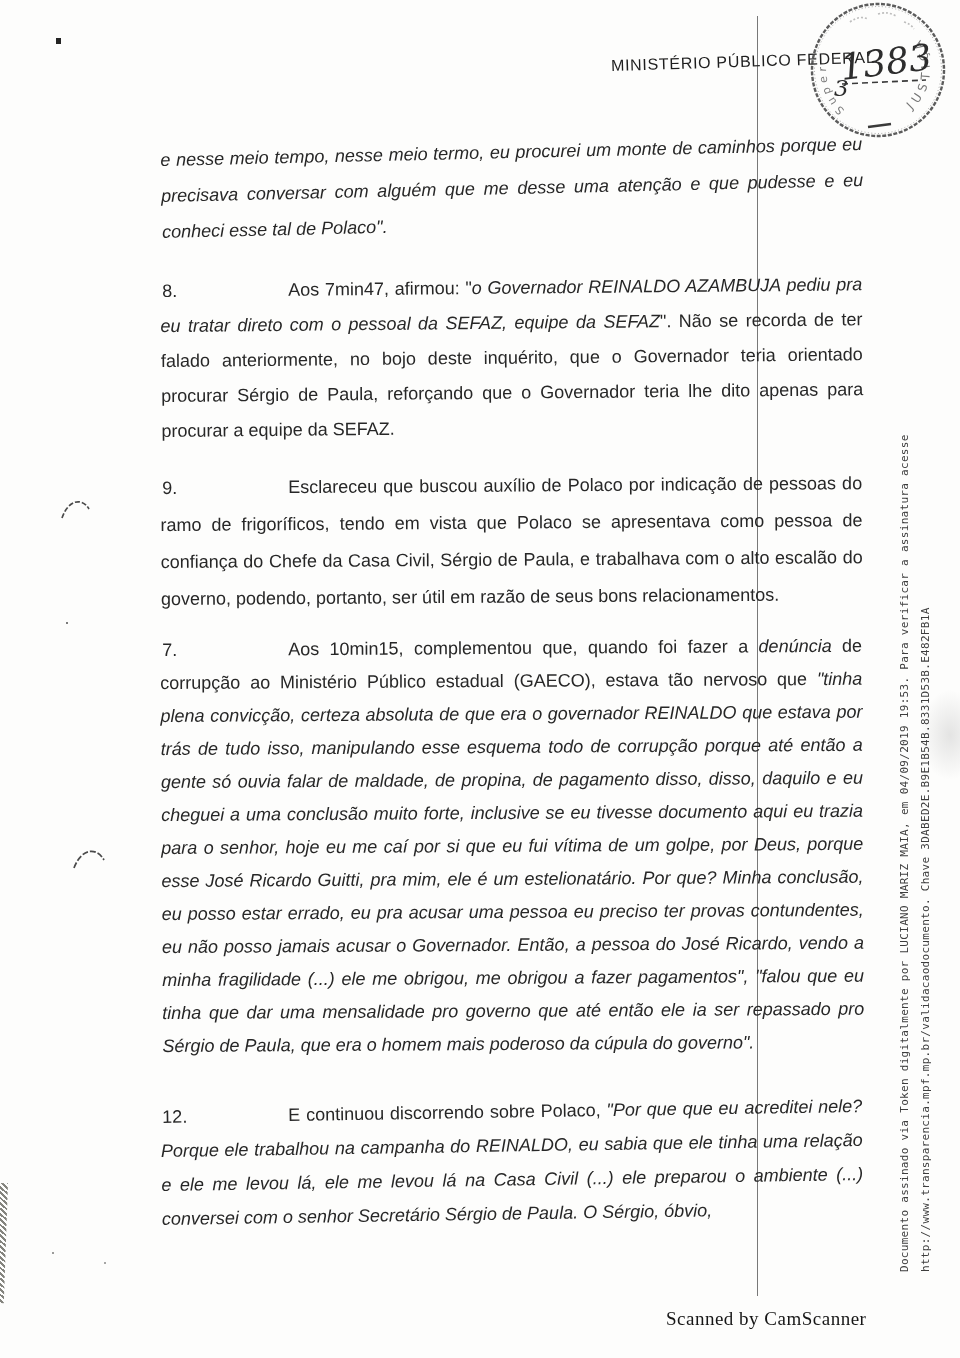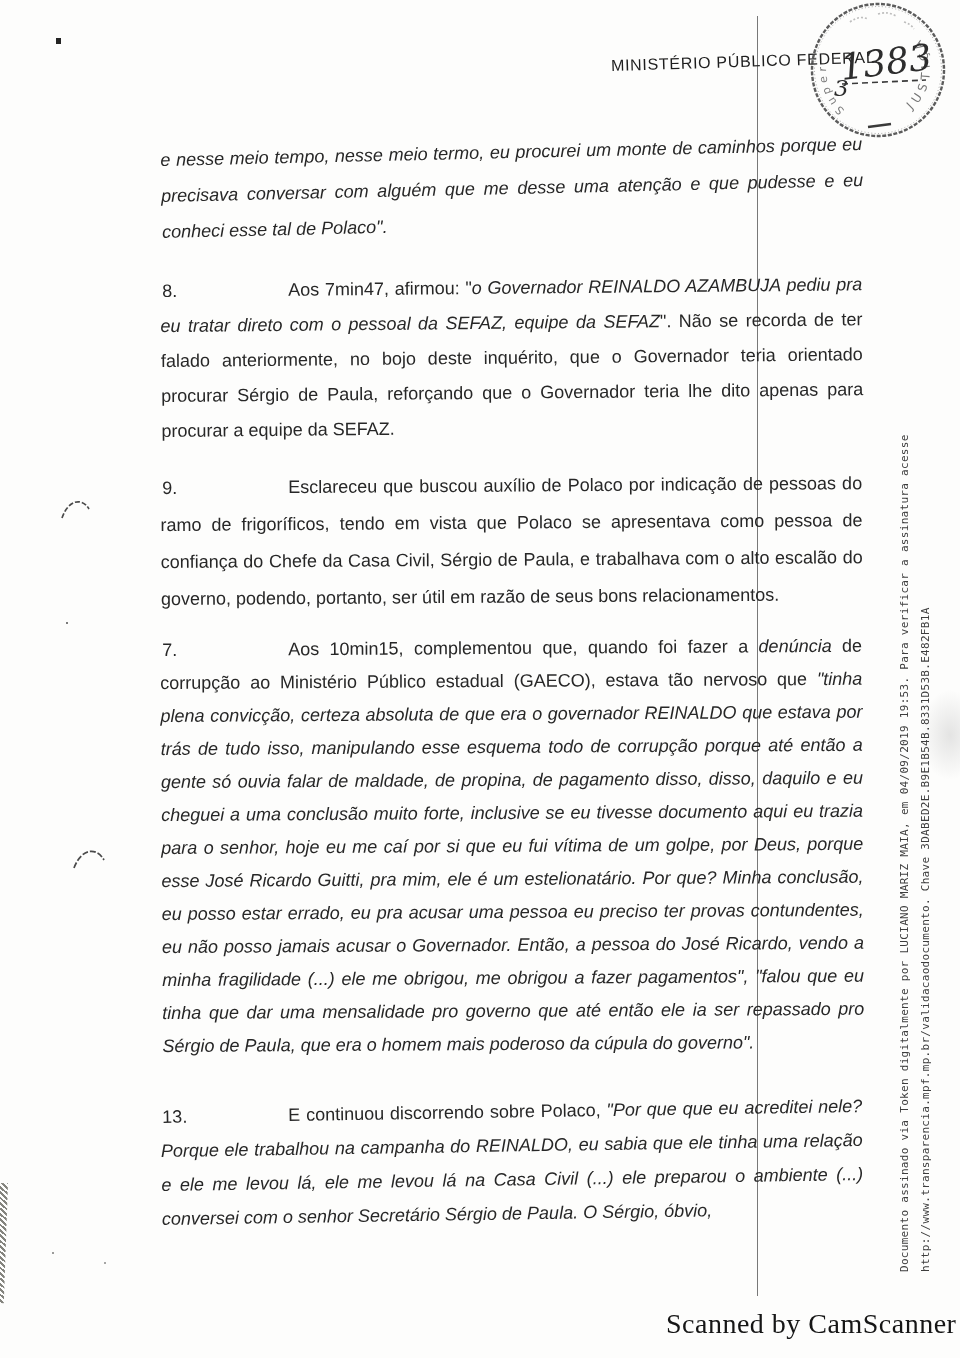--- a/index.html
+++ b/index.html
@@ -38,21 +38,21 @@
   .sidebar{
     position:absolute;left:894px;top:1272px;width:884px;height:46px;
     transform:rotate(-90deg);transform-origin:0 0;
     font-family:"DejaVu Sans Mono",monospace;font-size:11px;line-height:21px;
     color:#3d3d3d;white-space:nowrap;letter-spacing:.3px;
   }
 
   
   .footer{
     position:absolute;left:666px;top:1308px;
-    font-family:"Liberation Serif",serif;font-size:28px;color:#161616;
+    font-family:"Liberation Serif",serif;font-size:19px;color:#161616;
     letter-spacing:.5px;white-space:nowrap;
   }
 
   
   .stamp{position:absolute;left:792px;top:0;}
   .stamp .arc-text{font-family:"DejaVu Sans",sans-serif;fill:#5d5d5d;}
   .stamp .hand{font-family:"DejaVu Serif",serif;font-style:italic;fill:#2d2d2d;}
 
   
   .mark{position:absolute;}
@@ -88,21 +88,21 @@
       </div>
       <div class="para numbered" style="top: 470px; line-height: 37px; transform: rotate(-0.4deg);">
         <span class="para-num">9.</span>
         <span class="para-text"><span>Esclareceu que buscou auxílio de Polaco por indicação de pessoas do ramo de frigoríficos, tendo em vista que Polaco se apresentava como pessoa de confiança do Chefe da Casa Civil, Sérgio de Paula, e trabalhava com o alto escalão do governo, podendo, portanto, ser útil em razão de seus bons relacionamentos.</span></span>
       </div>
       <div class="para numbered" style="top: 634px; line-height: 33px; transform: rotate(-0.35deg);">
         <span class="para-num">7.</span>
         <span class="para-text"><span>Aos 10min15, complementou que, quando foi fazer a </span><span class="it">denúncia</span><span> de corrupção ao Ministério Público estadual (GAECO), estava tão nervoso que </span><span class="it">"tinha plena convicção, certeza absoluta de que era o governador REINALDO que estava por trás de tudo isso, manipulando esse esquema todo de corrupção porque até então a gente só ouvia falar de maldade, de propina, de pagamento disso, disso, daquilo e eu cheguei a uma conclusão muito forte, inclusive se eu tivesse documento aqui eu trazia para o senhor, hoje eu me caí por si que eu fui vítima de um golpe, por Deus, porque esse José Ricardo Guitti, pra mim, ele é um estelionatário. Por que? Minha conclusão, eu posso estar errado, eu pra acusar uma pessoa eu preciso ter provas contundentes, eu não posso jamais acusar o Governador. Então, a pessoa do José Ricardo, vendo a minha fragilidade (...) ele me obrigou, me obrigou a fazer pagamentos", "falou que eu tinha que dar uma mensalidade pro governo que até então ele ia ser repassado pro Sérgio de Paula, que era o homem mais poderoso da cúpula do governo".</span></span>
       </div>
       <div class="para numbered" style="top: 1100px; line-height: 34px; transform: rotate(-0.9deg);">
-        <span class="para-num">13.</span>
+        <span class="para-num">12.</span>
         <span class="para-text"><span>E continuou discorrendo sobre Polaco, </span><span class="it">"Por que que eu acreditei nele? Porque ele trabalhou na campanha do REINALDO, eu sabia que ele tinha uma relação e ele me levou lá, ele me levou lá na Casa Civil (...) ele preparou o ambiente (...) conversei com o senhor Secretário Sérgio de Paula. O Sérgio, óbvio,</span></span>
       </div>
     </div>
 
   <svg class="stamp" width="172" height="150" viewBox="0 0 172 150">
     <defs>
       <path id="arcL" d="M53,110 A52,52 0 0 1 35,61"></path>
       <path id="arcR" d="M119.4,109.8 A52,52 0 0 0 119.4,30.2"></path>
     </defs>
     <circle cx="86" cy="70" r="66" fill="none" stroke="#3f3f3f" stroke-width="2.4" stroke-dasharray="4 1.6" opacity=".85"></circle>

